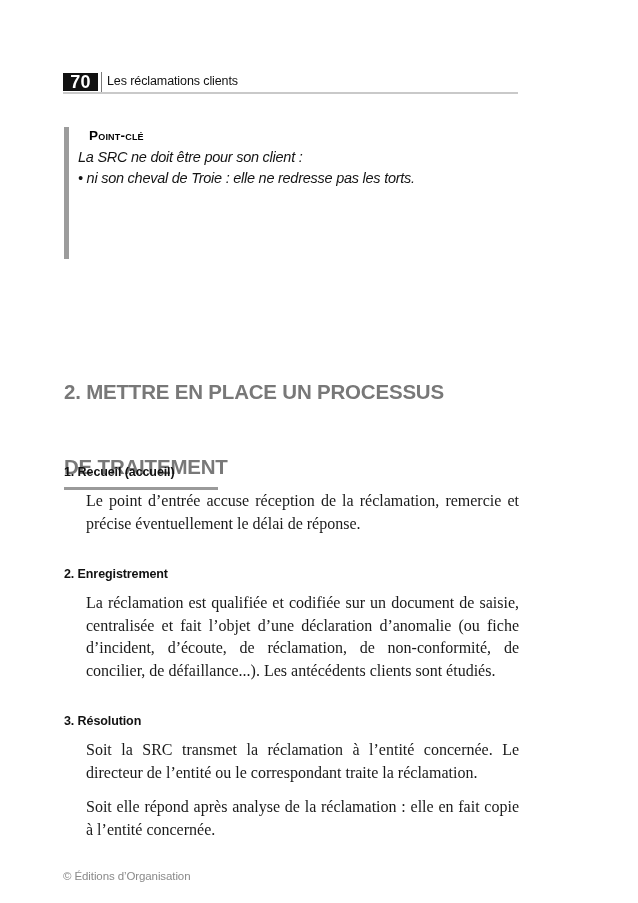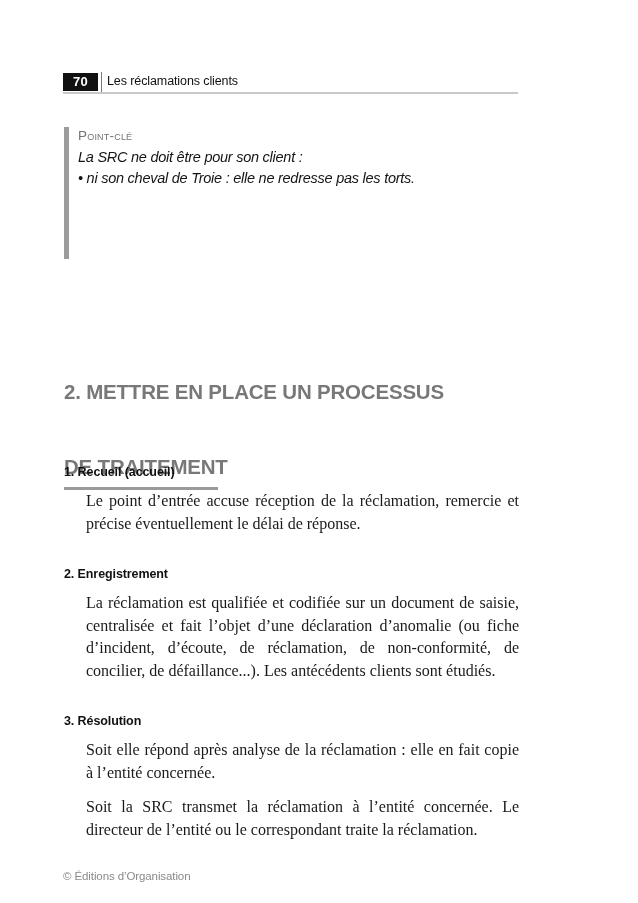--- a/index.html
+++ b/index.html
@@ -33,21 +33,21 @@
   .page-number-box {
     position: absolute;
     left: 0;
     top: 2px;
     width: 35px;
     height: 18px;
     background: #111111;
     color: #ffffff;
     font-family: "Liberation Sans", "DejaVu Sans", sans-serif;
     font-weight: bold;
-    font-size: 13px;
+    font-size: 18px;
     line-height: 18px;
     text-align: center;
     letter-spacing: 0.3px;
   }
   .head-divider {
     position: absolute;
     left: 38px;
     top: 1px;
     width: 1px;
     height: 20px;
@@ -87,28 +87,29 @@
     width: 5px;
     height: 132px;
     background: #9c9c9c;
   }
   .callout-body {
     margin-left: 14px;
     width: 441px;
   }
   .callout-title {
     font-family: "Liberation Sans", "DejaVu Sans", sans-serif;
-    font-weight: normal;
+    font-weight: bold;
     font-size: 13.5px;
     line-height: 18px;
-    color: #737373;
+    color: #000000;
     font-variant: small-caps;
     text-transform: lowercase;
     letter-spacing: 0.2px;
     margin-bottom: 2px;
+    margin-left: 11px;
   }
   .callout-title::first-letter {
     text-transform: uppercase;
   }
   .callout-line {
     font-family: "Liberation Sans", "DejaVu Sans", sans-serif;
     font-style: italic;
     font-size: 14.5px;
     line-height: 21px;
     color: #141414;
@@ -222,21 +223,21 @@
       <p class="step-para">Le point d’entrée accuse réception de la réclamation, remercie et précise éventuellement le délai de réponse.</p>
     </div>
 
     <div class="step step-2">
       <div class="step-title">2. Enregistrement</div>
       <p class="step-para">La réclamation est qualifiée et codifiée sur un document de saisie, centralisée et fait l’objet d’une déclaration d’anomalie (ou fiche d’incident, d’écoute, de réclamation, de non-conformité, de concilier, de défaillance...). Les antécédents clients sont étudiés.</p>
     </div>
 
     <div class="step step-3">
       <div class="step-title">3. Résolution</div>
+      <p class="step-para">Soit la SRC transmet la réclamation à l’entité concernée. Le directeur de l’entité ou le correspondant traite la réclamation.</p>
       <p class="step-para">Soit elle répond après analyse de la réclamation : elle en fait copie à l’entité concernée.</p>
-      <p class="step-para">Soit la SRC transmet la réclamation à l’entité concernée. Le directeur de l’entité ou le correspondant traite la réclamation.</p>
     </div>
 
   </div>
 
   <div class="footer">© Éditions d’Organisation</div>
 
 </div>
 
 </body></html>

